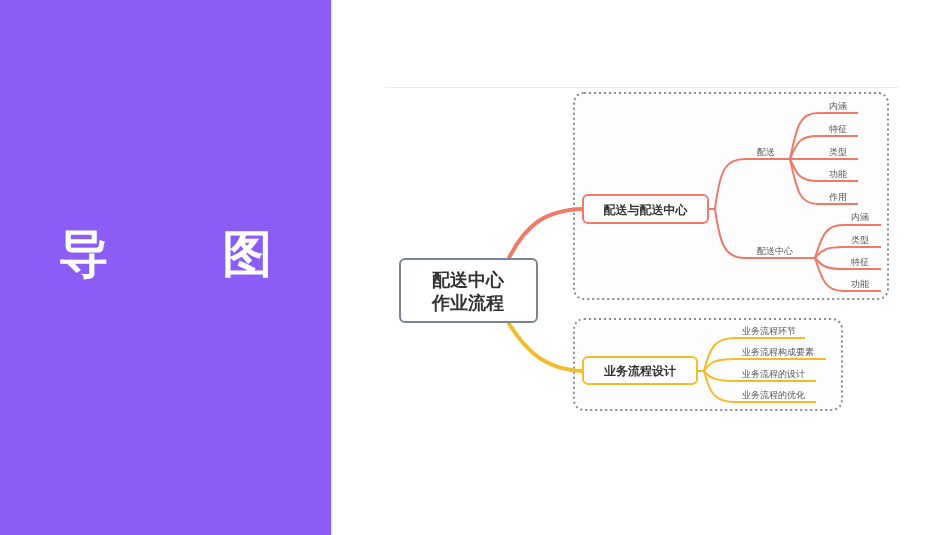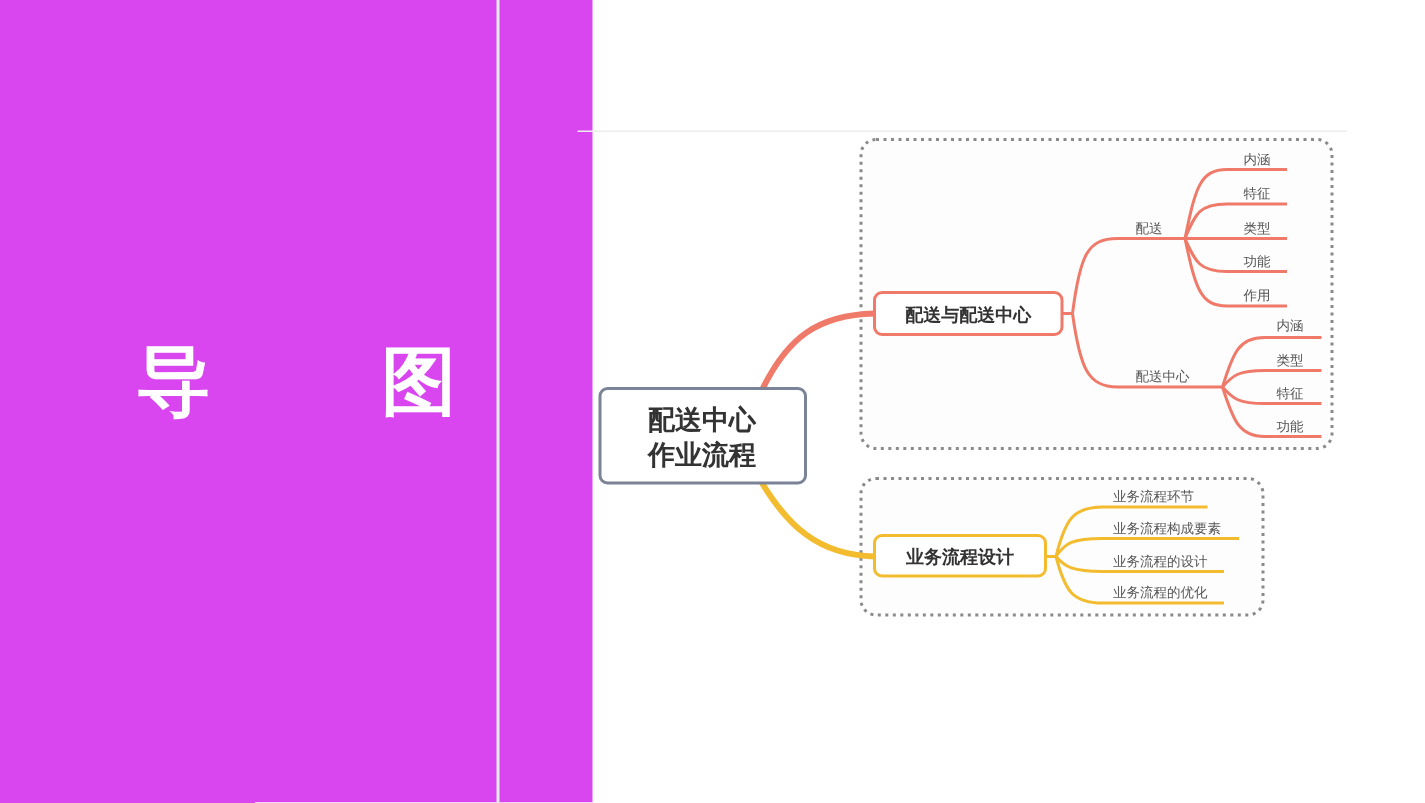--- a/index.html
+++ b/index.html
@@ -2,22 +2,22 @@
 <html><head>
   <meta charset="utf-8">
   <style>
     html, body { margin: 0; padding: 0; }
     body {
       width: 950px; height: 535px; position: relative; overflow: hidden;
       background: #ffffff;
       font-family: "DejaVu Sans", "Liberation Sans", sans-serif;
     }
     .left-panel {
-      position: absolute; left: 0; top: 0; width: 395px; height: 535px;
-      background: #d946ef;
+      position: absolute; left: 0; top: 0; width: 331px; height: 535px;
+      background: #8b5cf6;
     }
     .left-panel .title {
       position: absolute; left: 0; right: 0; top: 222px;
       text-align: center; color: #ffffff;
       font-size: 50px; font-weight: bold; letter-spacing: 48px;
       text-indent: 48px; line-height: 64px;
     }
     .panel-edge {
       position: absolute; left: 331px; top: 0; width: 2px; height: 535px;
       background: #e6ece9;

